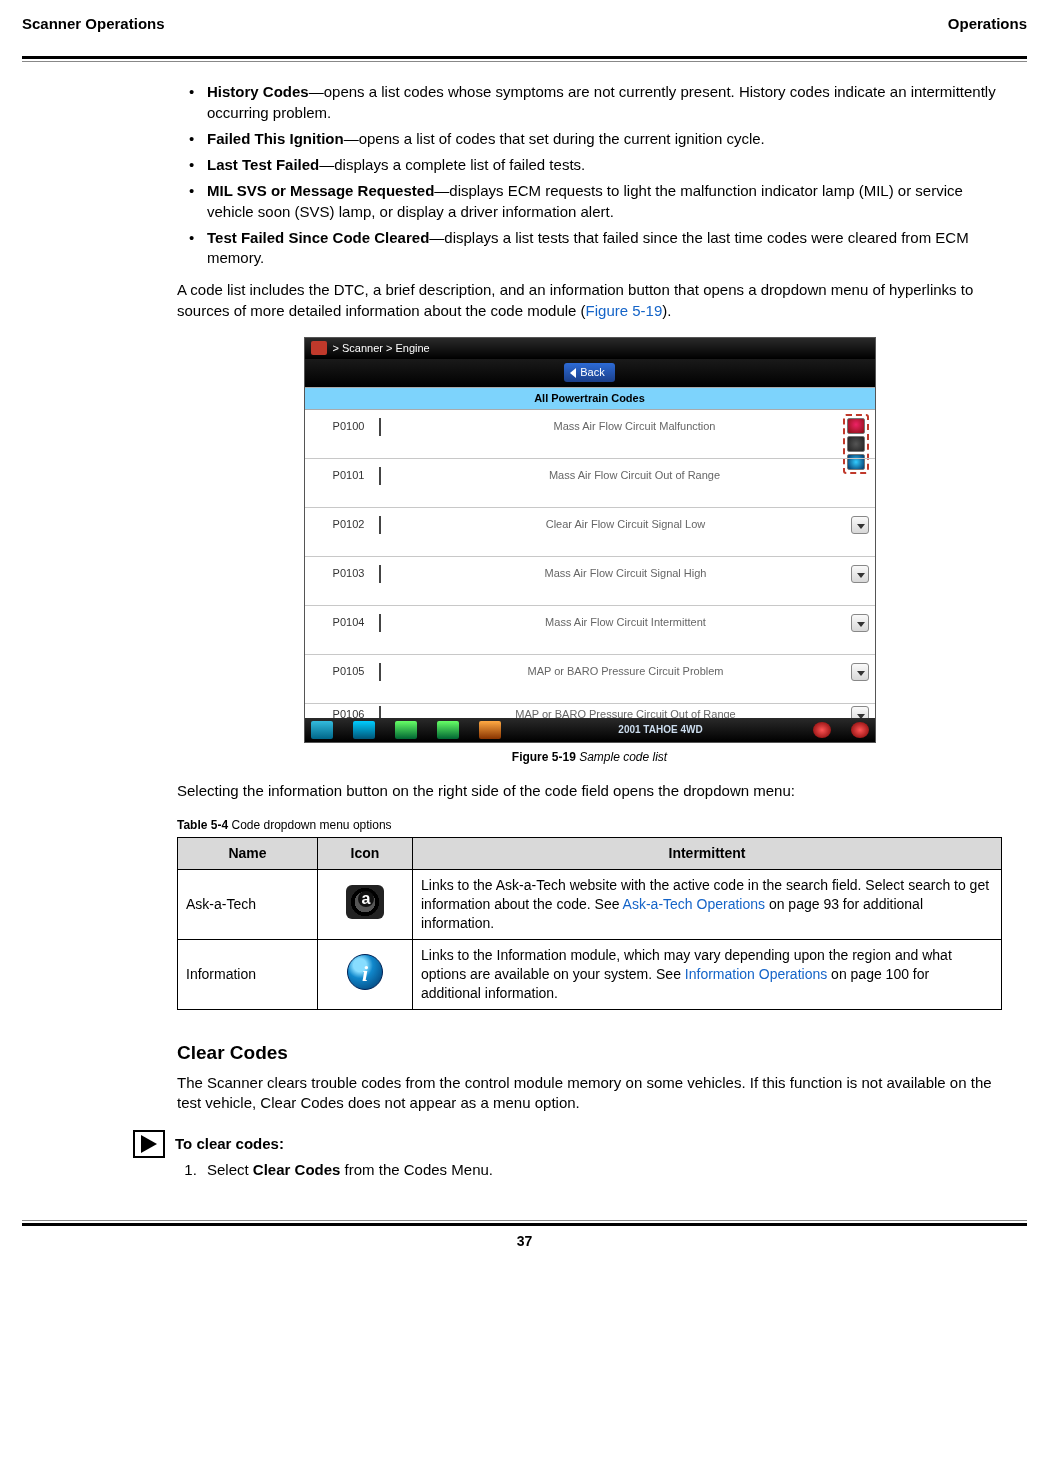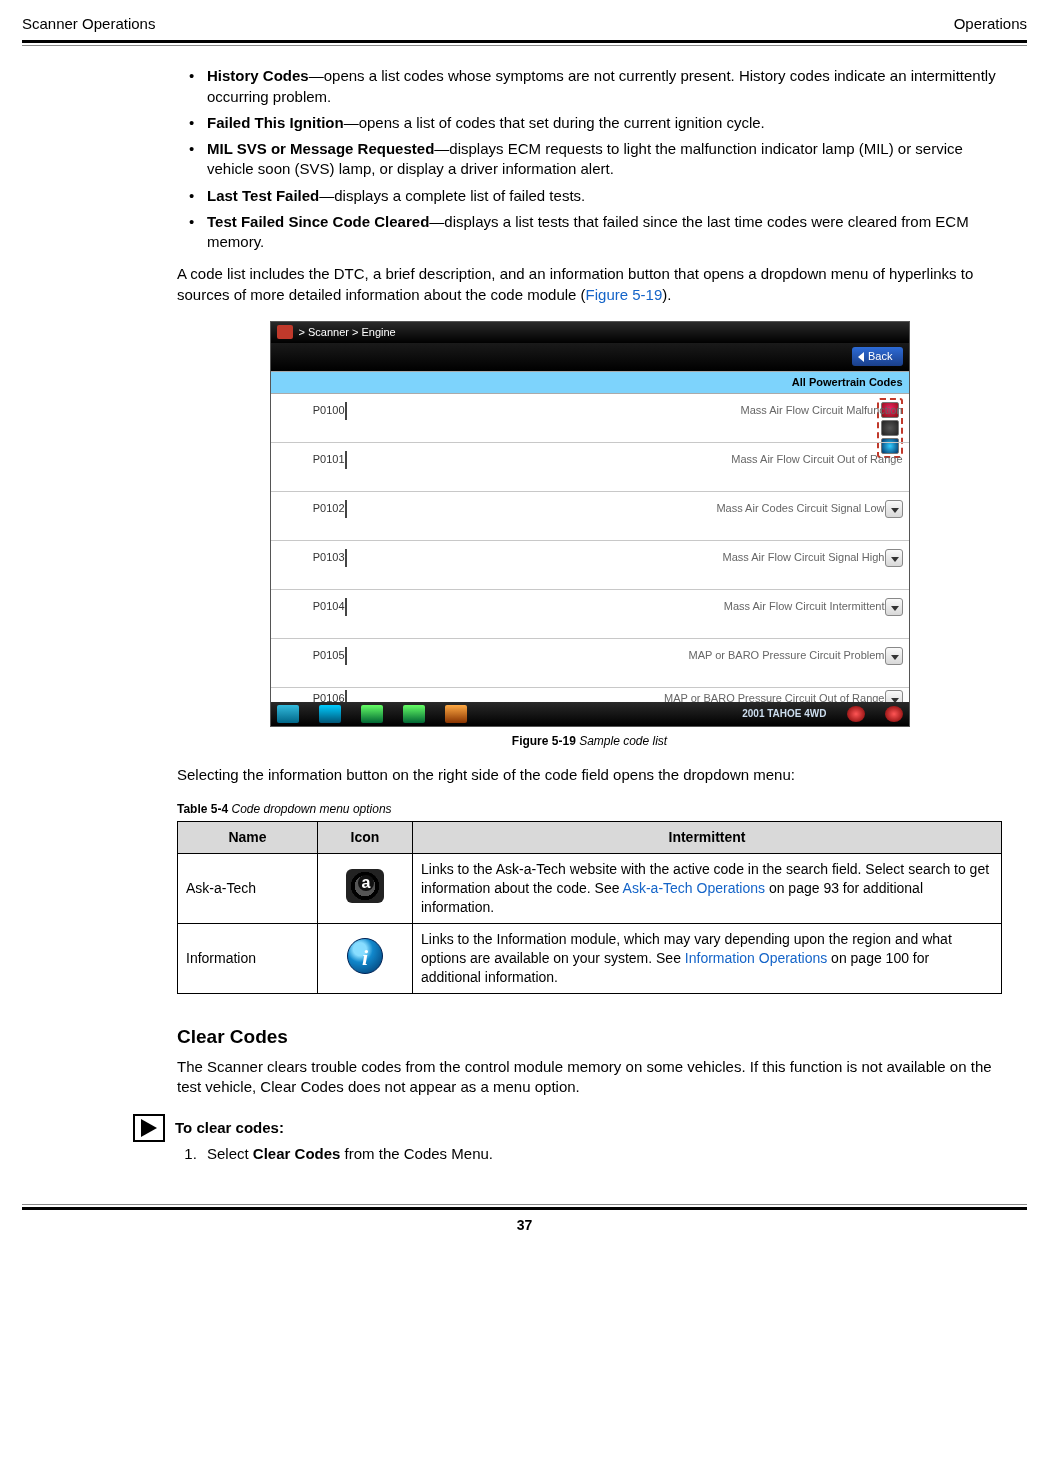--- a/index.html
+++ b/index.html
@@ -10,23 +10,23 @@
     line-height: 1.35;
     width: 1049px;
     background: #fff;
   }
   .page {
     padding: 14px 22px 20px 22px;
   }
   .header-row {
     display: flex;
     justify-content: space-between;
-    font-weight: normal;
+    font-weight: bold;
     font-size: 15px;
-    padding-bottom: 6px;
+    padding-bottom: 22px;
   }
   .rule-thick { border-top: 3px solid #000; margin-bottom: 2px; }
   .rule-thin { border-top: 1px solid #888; margin-bottom: 20px; }
   .content {
     margin-left: 155px;
     margin-right: 25px;
   }
   ul.bullets {
     list-style: none;
     padding-left: 18px;
@@ -53,25 +53,25 @@
   }
   .figure-caption {
     font-size: 12px;
     margin-top: 6px;
     margin-bottom: 16px;
   }
   .figure-caption .fig-label { font-weight: bold; }
   .figure-caption .fig-title { font-style: italic; }
   
   .shot {
-    width: 640px;
+    width: 572px;
     margin: 0 auto;
     border: 1px solid #555;
     background: #fff;
-    text-align: right;
+    text-align: center;
     font-family: Tahoma, Arial, sans-serif;
   }
   .shot-top {
     background: linear-gradient(#2a2a2a,#000);
     color: #fff;
     font-size: 11px;
     padding: 3px 6px;
     display:flex;
     align-items:center;
     gap:6px;
@@ -133,21 +133,21 @@
   .shot-footer .ficon.g1{background:linear-gradient(#0cf,#057);}
   .shot-footer .ficon.g2{background:linear-gradient(#6f6,#063);}
   .shot-footer .ficon.g3{background:linear-gradient(#fa4,#830);}
   .shot-footer .veh{flex:1;font-weight:bold;color:#cde;padding-left:8px;}
   .shot-footer .rficon{width:18px;height:16px;background:radial-gradient(#f55,#700);border-radius:50%;}
   .cutrow{border-bottom:none;padding-bottom:0;height:14px;overflow:hidden;}
 
   
   .table-caption{font-size:12px;margin-bottom:4px;}
   .table-caption .tlabel{font-weight:bold;}
-  .table-caption .ttitle{font-style:italic;}
+  .table-caption .ttitle{}
   table.opts{
     border-collapse:collapse;width:100%;font-size:14px;
     margin-bottom:30px;
   }
   table.opts th, table.opts td{border:1px solid #000;padding:6px 8px;vertical-align:middle;}
   table.opts th{background:#d9d9d9;font-weight:bold;text-align:center;}
   table.opts td.icon-cell{text-align:center;width:95px;}
   table.opts td.name-cell{width:140px;}
   .icon-gear{
     display:inline-block;width:38px;height:34px;
@@ -187,22 +187,22 @@
     <span>Operations</span>
   </div>
   <div class="rule-thick"></div>
   <div class="rule-thin"></div>
 
   <div class="content">
 
     <ul class="bullets">
       <li><span class="bold">History Codes</span><span>—opens a list codes whose symptoms are not currently present. History codes indicate an intermittently occurring problem.</span></li>
       <li><span class="bold">Failed This Ignition</span><span>—opens a list of codes that set during the current ignition cycle.</span></li>
+      <li><span class="bold">Last Test Failed</span><span>—displays a complete list of failed tests.</span></li>
       <li><span class="bold">MIL SVS or Message Requested</span><span>—displays ECM requests to light the malfunction indicator lamp (MIL) or service vehicle soon (SVS) lamp, or display a driver information alert.</span></li>
-      <li><span class="bold">Last Test Failed</span><span>—displays a complete list of failed tests.</span></li>
       <li><span class="bold">Test Failed Since Code Cleared</span><span>—displays a list tests that failed since the last time codes were cleared from ECM memory.</span></li>
     </ul>
 
     <p class="para">
       <span>A code list includes the DTC, a brief description, and an information button that opens a dropdown menu of hyperlinks to sources of more detailed information about the code module (</span><span class="link">Figure 5-19</span><span>).</span>
     </p>
 
     <div class="figure-wrap">
       <div class="shot">
         <div class="shot-top">
@@ -226,21 +226,21 @@
           </div>
           <div class="code-row">
             <span class="code">P0101</span>
               <span class="divider"></span>
               <span class="desc">Mass Air Flow Circuit Out of Range</span>
           </div>
         </div>
         <div class="code-row">
           <span class="code">P0102</span>
             <span class="divider"></span>
-            <span class="desc">Mass Air Codes Circuit Signal Low</span>
+            <span class="desc">Clear Air Flow Circuit Signal Low</span>
             <span class="info-btn"></span>
         </div>
         <div class="code-row">
           <span class="code">P0103</span>
             <span class="divider"></span>
             <span class="desc">Mass Air Flow Circuit Signal High</span>
             <span class="info-btn"></span>
         </div>
         <div class="code-row">
           <span class="code">P0104</span>

